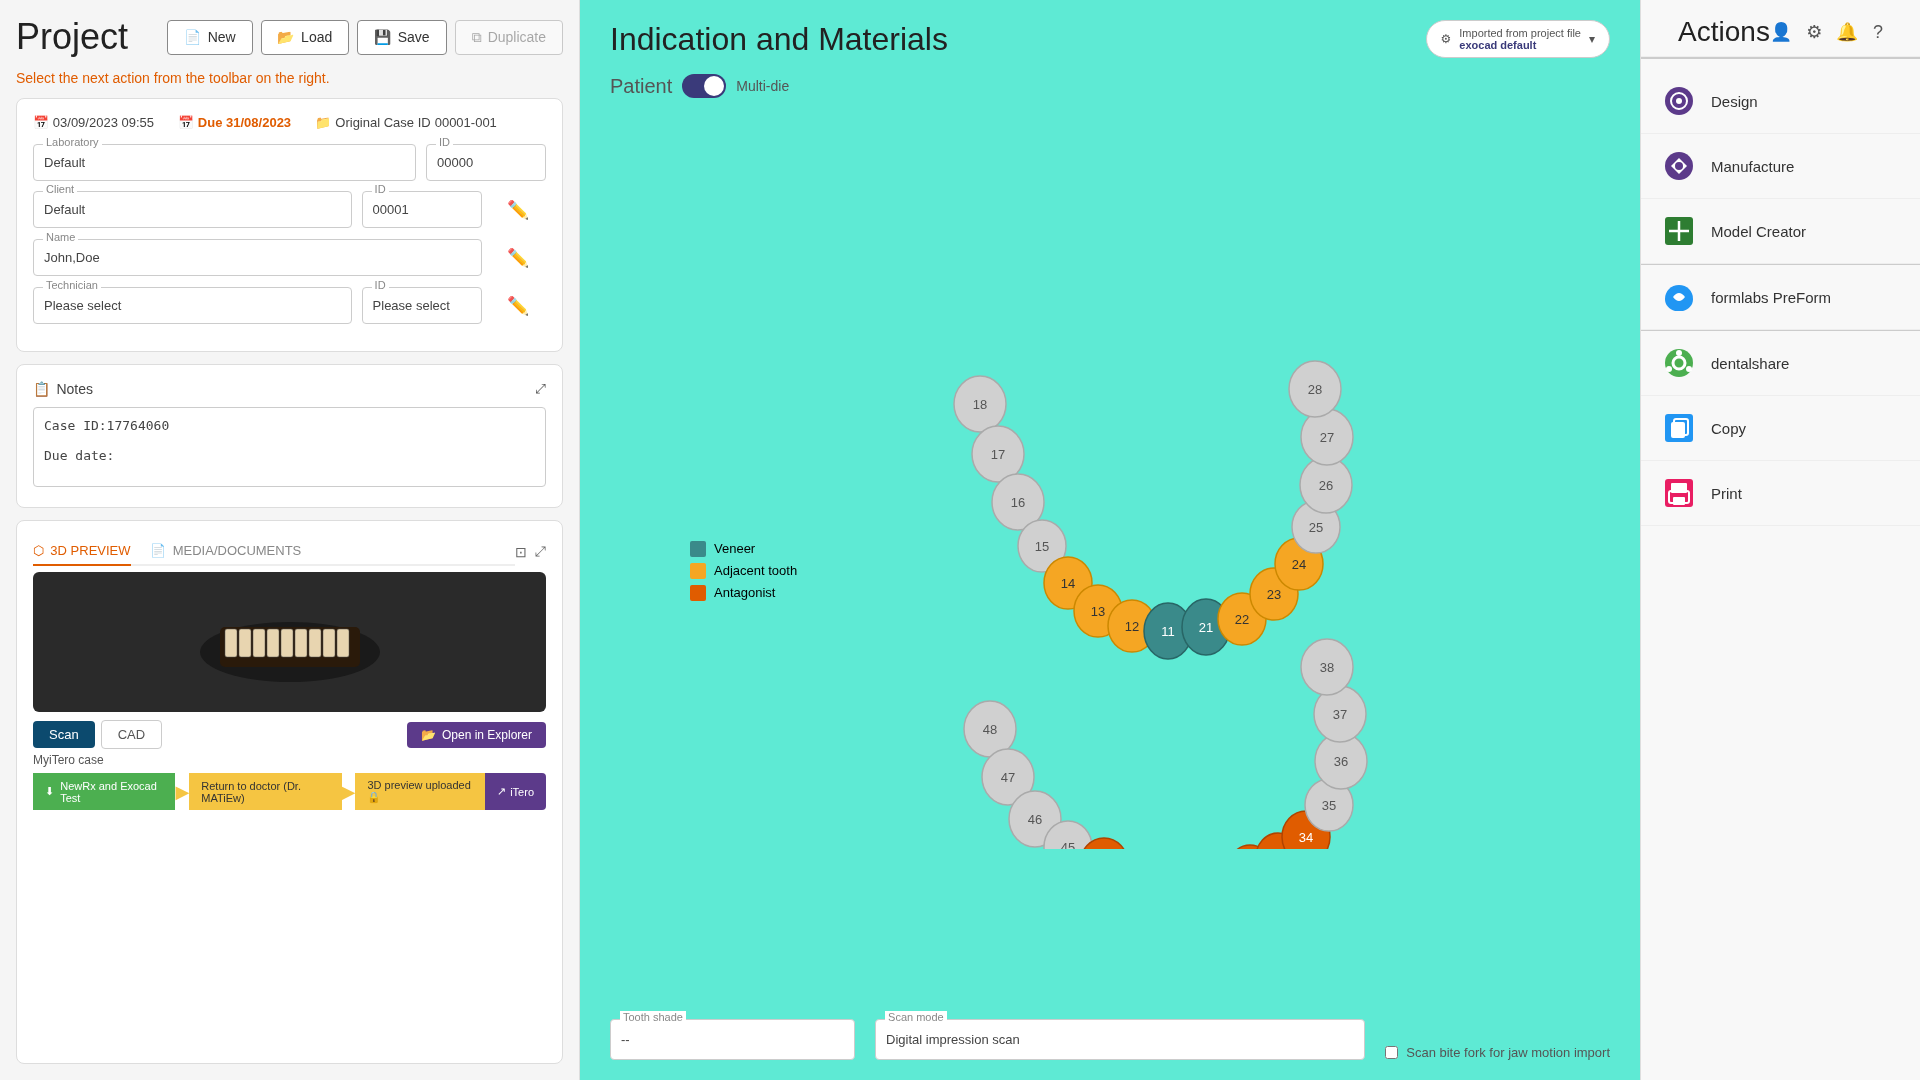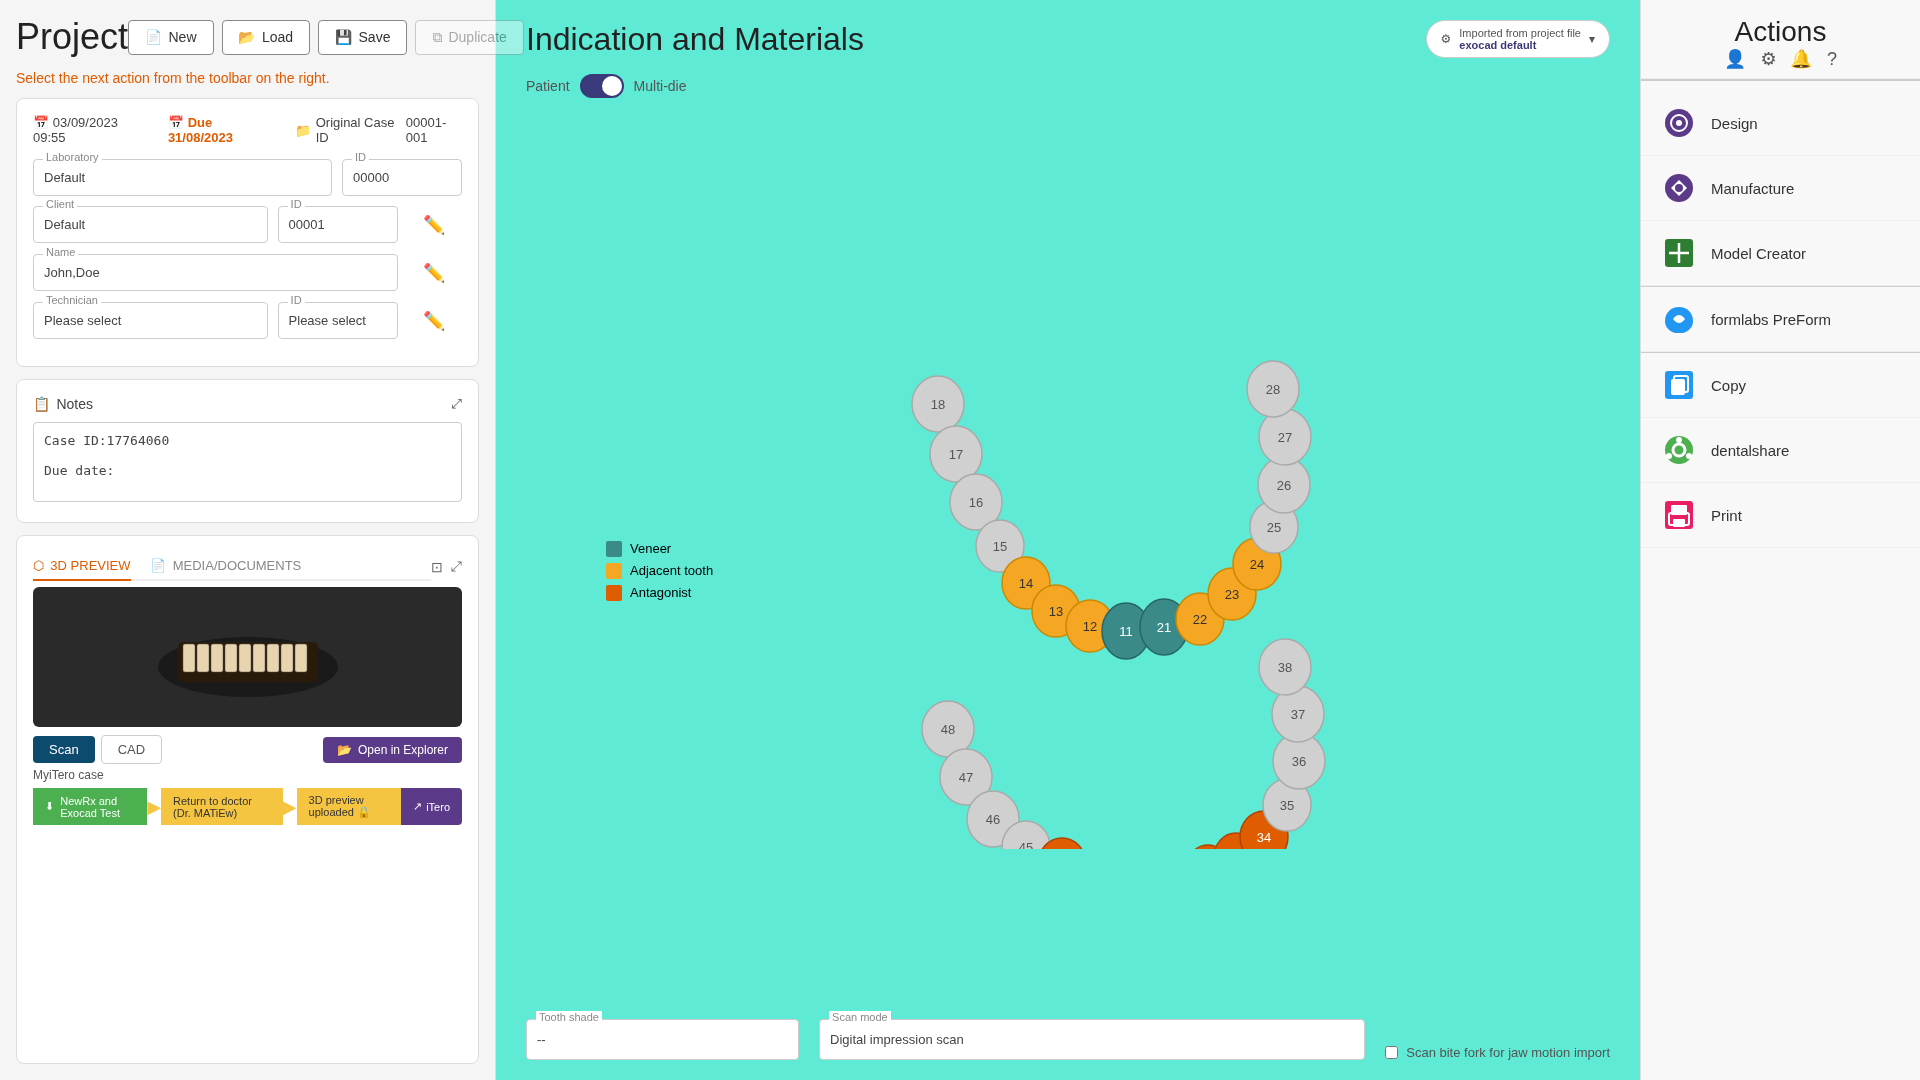--- a/index.html
+++ b/index.html
@@ -1,21 +1,21 @@
 <!DOCTYPE html>
 <html><head>
   <meta charset="utf-8">
   <style>
     * { box-sizing: border-box; margin: 0; padding: 0; }
     body { font-family: 'Segoe UI', Arial, sans-serif; background: #f0f0f0; width: 1920px; height: 1080px; overflow: hidden; display: flex; flex-direction: column; }
 
     .main-layout { display: flex; flex: 1; height: 1080px; }
 
     
-    .left-panel { width: 496px; background: #f5f5f5; padding: 16px; display: flex; flex-direction: column; gap: 12px; border-right: 1px solid #ddd; }
+    .left-panel { width: 580px; background: #f5f5f5; padding: 16px; display: flex; flex-direction: column; gap: 12px; border-right: 1px solid #ddd; }
 
     .left-header { display: flex; align-items: center; justify-content: space-between; }
     .project-title { font-size: 36px; font-weight: 300; color: #222; }
     .toolbar-buttons { display: flex; gap: 8px; }
     .toolbar-btn { display: flex; align-items: center; gap: 6px; padding: 8px 16px; border: 1.5px solid #888; border-radius: 4px; background: white; cursor: pointer; font-size: 14px; color: #333; }
     .toolbar-btn.disabled { opacity: 0.4; cursor: not-allowed; }
 
     .action-hint { color: #e05c00; font-size: 14px; font-weight: 500; }
 
     
@@ -62,21 +62,21 @@
 
     
     .center-panel { flex: 1; background: #5eead4; padding: 20px 30px; display: flex; flex-direction: column; }
 
     .center-header { display: flex; align-items: center; justify-content: space-between; margin-bottom: 16px; }
     .indication-title { font-size: 32px; font-weight: 300; color: #222; }
 
     .imported-btn { display: flex; align-items: center; gap: 8px; border: 1px solid #ccc; border-radius: 20px; padding: 6px 14px; background: white; cursor: pointer; font-size: 12px; color: #555; }
 
     .patient-toggle { display: flex; align-items: center; gap: 10px; margin-bottom: 10px; }
-    .patient-label { font-size: 14px; color: #555; }
+    .patient-label { font-size: 20px; color: #555; }
     .toggle-switch { width: 44px; height: 24px; background: #3a3a7a; border-radius: 12px; position: relative; cursor: pointer; }
     .toggle-knob { width: 20px; height: 20px; background: white; border-radius: 50%; position: absolute; top: 2px; right: 2px; }
     .multi-die-label { font-size: 14px; color: #555; }
 
     
     .tooth-chart { flex: 1; display: flex; align-items: center; justify-content: center; position: relative; }
 
     .legend { position: absolute; left: 80px; top: 50%; transform: translateY(-30%); display: flex; flex-direction: column; gap: 6px; }
     .legend-item { display: flex; align-items: center; gap: 8px; font-size: 13px; }
     .legend-color { width: 16px; height: 16px; border-radius: 2px; }
@@ -84,21 +84,21 @@
     
     .bottom-controls { display: flex; gap: 20px; align-items: flex-end; margin-top: 10px; }
     .form-field { display: flex; flex-direction: column; flex: 1; position: relative; }
     .form-field label { font-size: 11px; color: #888; position: absolute; top: -8px; left: 10px; background: white; padding: 0 3px; }
     .form-field select { border: 1px solid #ccc; border-radius: 4px; padding: 12px 10px; font-size: 13px; color: #444; background: white; appearance: none; width: 100%; }
     .scan-checkbox { display: flex; align-items: center; gap: 8px; font-size: 13px; color: #555; white-space: nowrap; }
 
     
     .right-panel { width: 280px; background: #f8f8f8; border-left: 1px solid #ddd; display: flex; flex-direction: column; }
 
-    .right-header { background: #f8f8f8; padding: 16px 20px 8px; display: flex; align-items: center; justify-content: center; border-bottom: 1px solid #eee; flex-direction: column; }
+    .right-header { background: #f8f8f8; padding: 16px 20px 8px; display: flex; align-items: center; justify-content: center; border-bottom: 1px solid #eee; }
     .actions-title { font-size: 28px; font-weight: 300; color: #222; }
     .header-icons { display: flex; gap: 14px; align-items: center; }
     .header-icon { font-size: 18px; color: #555; cursor: pointer; }
 
     .action-items { padding: 10px 0; flex: 1; }
     .action-item { display: flex; align-items: center; gap: 14px; padding: 14px 20px; cursor: pointer; border-bottom: 1px solid #eee; }
     .action-icon { width: 36px; height: 36px; display: flex; align-items: center; justify-content: center; }
     .action-label { font-size: 15px; color: #333; }
 
     .right-footer { padding: 10px 20px; text-align: right; }
@@ -574,39 +574,39 @@
           </svg>
         </div>
         <span class="action-label">formlabs PreForm</span>
       </div>
 
       <div style="border-top:1px solid #ccc;"></div>
 
       <div class="action-item">
         <div class="action-icon">
           <svg width="32" height="32" viewBox="0 0 32 32">
-            <rect x="2" y="2" width="28" height="28" rx="3" fill="#2196f3"></rect>
-            <rect x="8" y="10" width="14" height="16" rx="2" fill="white"></rect>
-            <rect x="11" y="7" width="14" height="16" rx="2" fill="none" stroke="white" stroke-width="2"></rect>
-          </svg>
-        </div>
-        <span class="action-label">Copy</span>
-      </div>
-
-      <div class="action-item">
-        <div class="action-icon">
-          <svg width="32" height="32" viewBox="0 0 32 32">
             <circle cx="16" cy="16" r="14" fill="#4caf50"></circle>
             <circle cx="16" cy="16" r="6" fill="none" stroke="white" stroke-width="3"></circle>
             <circle cx="16" cy="6" r="3" fill="white"></circle>
             <circle cx="6" cy="22" r="3" fill="white"></circle>
             <circle cx="26" cy="22" r="3" fill="white"></circle>
           </svg>
         </div>
         <span class="action-label">dentalshare</span>
+      </div>
+
+      <div class="action-item">
+        <div class="action-icon">
+          <svg width="32" height="32" viewBox="0 0 32 32">
+            <rect x="2" y="2" width="28" height="28" rx="3" fill="#2196f3"></rect>
+            <rect x="8" y="10" width="14" height="16" rx="2" fill="white"></rect>
+            <rect x="11" y="7" width="14" height="16" rx="2" fill="none" stroke="white" stroke-width="2"></rect>
+          </svg>
+        </div>
+        <span class="action-label">Copy</span>
       </div>
 
       <div class="action-item">
         <div class="action-icon">
           <svg width="32" height="32" viewBox="0 0 32 32">
             <rect x="2" y="2" width="28" height="28" rx="3" fill="#e91e63"></rect>
             <rect x="8" y="6" width="16" height="10" rx="1" fill="white"></rect>
             <rect x="6" y="14" width="20" height="12" rx="2" fill="none" stroke="white" stroke-width="2"></rect>
             <rect x="10" y="20" width="12" height="8" rx="1" fill="white"></rect>
           </svg>

